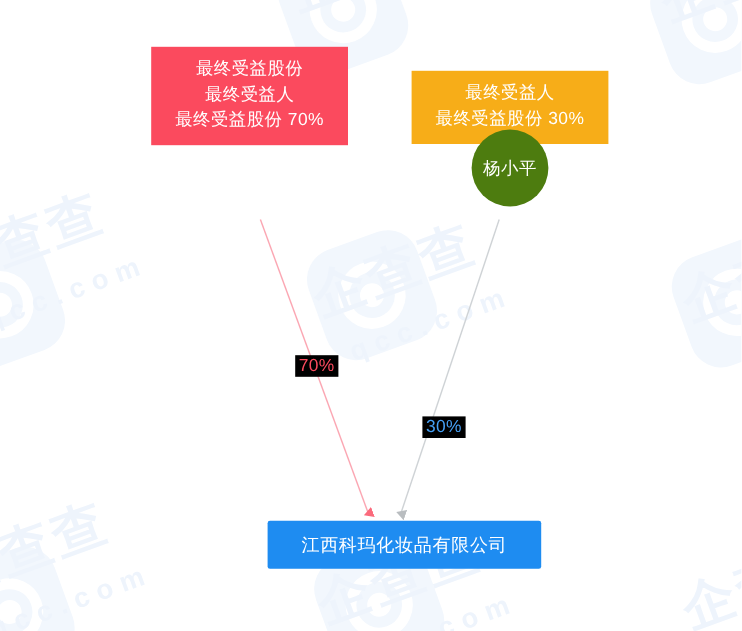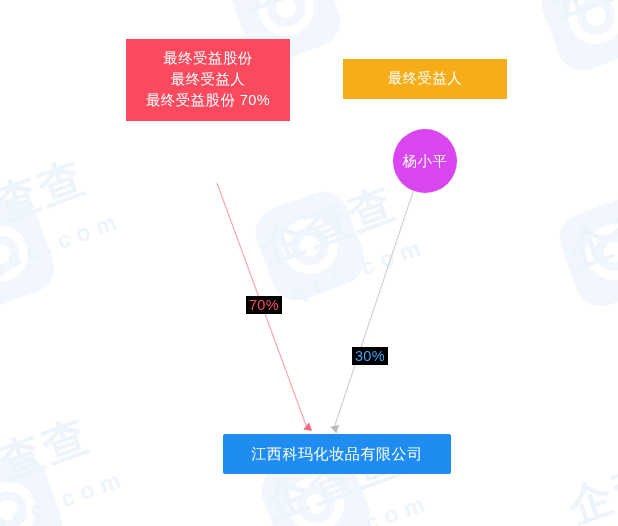--- a/index.html
+++ b/index.html
@@ -182,24 +182,25 @@
   </svg>
 
   <div class="tag-box" style="left:126px; top:39px; width:164px; background:#fb4a5e;">
     <span class="tag-line">最终受益股份</span>
     <span class="tag-line">最终受益人</span>
     <span class="tag-line">最终受益股份 70%</span>
   </div>
 
   <div class="tag-box" style="left:343px; top:59px; width:164px; background:#f7ad18;">
     <span class="tag-line">最终受益人</span>
-  </div>
-
-
-  <div class="person" style="left:393px; top:129px; width:64px; height:64px; background:#d946ef;">
+    <span class="tag-line">最终受益股份 30%</span>
+  </div>
+
+
+  <div class="person" style="left:393px; top:108px; width:64px; height:64px; background:#4d7c0f;">
     <span>杨小平</span>
   </div>
 
   <div class="edge-label" style="left:246px; top:296px; color:#fb4a5e;">70%</div>
 
   <div class="edge-label" style="left:352px; top:311px; color:#46a0f5;margin-top:36px;">30%</div>
 
   <div class="company" style="left:223px; top:434px; width:228px; height:40px; background:#1e8cf1;">
     <span>江西科玛化妆品有限公司</span>
   </div>

